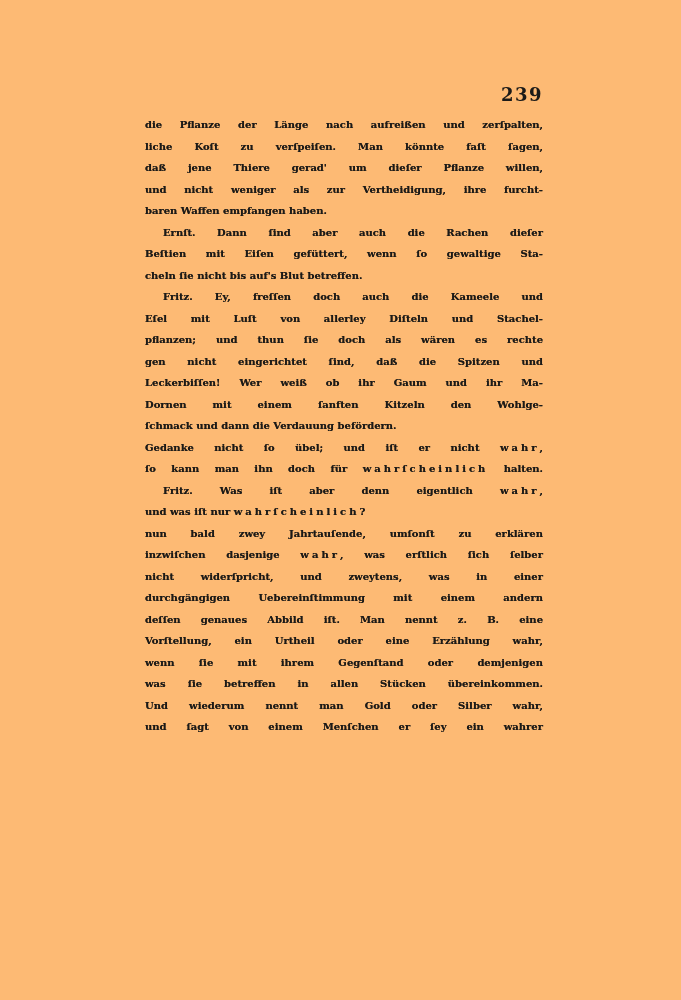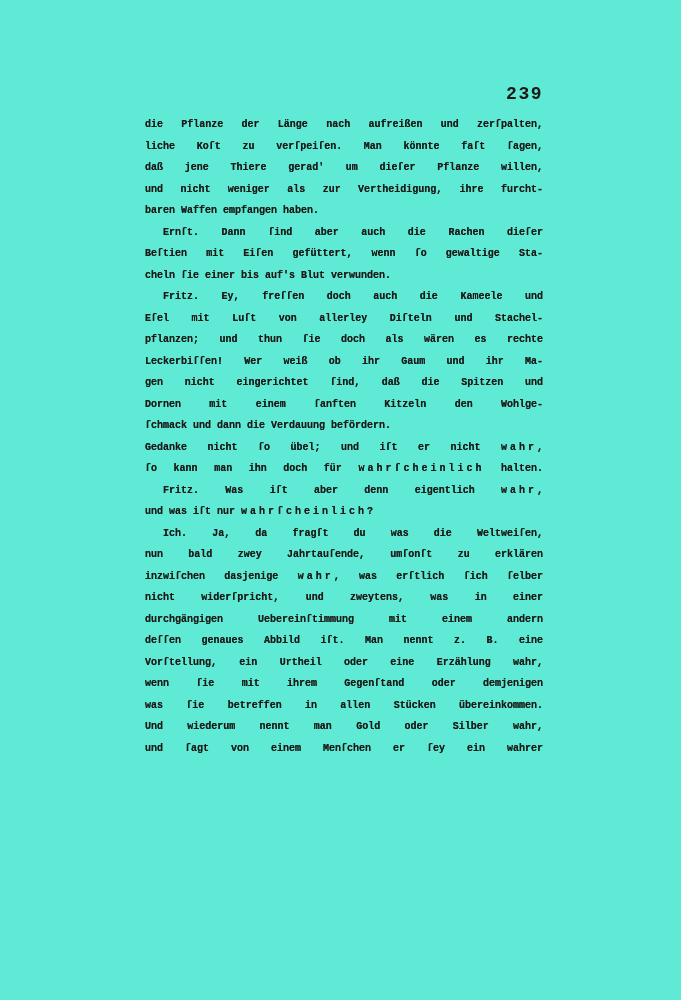--- a/index.html
+++ b/index.html
@@ -39,43 +39,42 @@
     white-space: nowrap;
     text-shadow: 0 0 0.5px rgba(20,18,15,0.75);
   }
   .line.end { text-align-last: left; }
   .line.indent { text-indent: 18px; }
   .sperr { letter-spacing: 0.30em; }
 </style>
 </head>
 <body>
 
-<div class="scan" style="background: #5eead4; color: rgb(27, 26, 24); font-family: Liberation Mono, monospace;">
+<div class="scan" style="background: #fdba74; color: rgb(27, 26, 24);">
   <div class="page-number">239</div>
   <div class="text-block">
       <div class="line"><span>die Pflanze der Länge nach aufreißen und zerſpalten,</span></div>
       <div class="line"><span>liche Koſt zu verſpeiſen.  Man könnte faſt ſagen,</span></div>
       <div class="line"><span>daß jene Thiere gerad' um dieſer Pflanze willen,</span></div>
       <div class="line"><span>und nicht weniger als zur Vertheidigung, ihre furcht-</span></div>
       <div class="line end"><span>baren Waffen empfangen haben.</span></div>
       <div class="line indent"><span>Ernſt.  Dann ſind aber auch die Rachen dieſer</span></div>
       <div class="line"><span>Beſtien mit Eiſen gefüttert, wenn ſo gewaltige Sta-</span></div>
-      <div class="line end"><span>cheln ſie einer bis auf's Blut verwunden.</span></div>
+      <div class="line end"><span>cheln ſie nicht bis auf's Blut betreffen.</span></div>
       <div class="line indent"><span>Fritz.  Ey, freſſen doch auch die Kameele und</span></div>
       <div class="line"><span>Eſel mit Luſt von allerley Diſteln und Stachel-</span></div>
       <div class="line"><span>pflanzen; und thun ſie doch als wären es rechte</span></div>
+      <div class="line"><span>gen nicht eingerichtet ſind, daß die Spitzen und</span></div>
       <div class="line"><span>Leckerbiſſen! Wer weiß ob ihr Gaum und ihr Ma-</span></div>
-      <div class="line"><span>gen nicht eingerichtet ſind, daß die Spitzen und</span></div>
       <div class="line"><span>Dornen mit einem ſanften Kitzeln den Wohlge-</span></div>
       <div class="line end"><span>ſchmack und dann die Verdauung befördern.</span></div>
       <div class="line"><span>Gedanke nicht ſo übel; und iſt er nicht </span><span class="sperr">wahr</span><span>,</span></div>
       <div class="line"><span>ſo kann man ihn doch für </span><span class="sperr">wahrſcheinlich</span><span> halten.</span></div>
       <div class="line indent"><span>Fritz.  Was iſt aber denn eigentlich </span><span class="sperr">wahr</span><span>,</span></div>
       <div class="line end"><span>und was iſt nur </span><span class="sperr">wahrſcheinlich</span><span>?</span></div>
-      <div class="line indent"><span>Ich.  Ja, da fragſt du was die Weltweiſen,</span></div>
       <div class="line"><span>nun bald zwey Jahrtauſende, umſonſt zu erklären</span></div>
       <div class="line"><span>inzwiſchen dasjenige </span><span class="sperr">wahr</span><span>, was erſtlich ſich ſelber</span></div>
       <div class="line"><span>nicht widerſpricht, und zweytens, was in einer</span></div>
       <div class="line"><span>durchgängigen Uebereinſtimmung mit einem andern</span></div>
       <div class="line"><span>deſſen genaues Abbild iſt.  Man nennt z. B. eine</span></div>
       <div class="line"><span>Vorſtellung, ein Urtheil oder eine Erzählung wahr,</span></div>
       <div class="line"><span>wenn ſie mit ihrem Gegenſtand oder demjenigen</span></div>
       <div class="line"><span>was ſie betreffen in allen Stücken übereinkommen.</span></div>
       <div class="line"><span>Und wiederum nennt man Gold oder Silber wahr,</span></div>
       <div class="line"><span>und ſagt von einem Menſchen er ſey ein wahrer</span></div>

